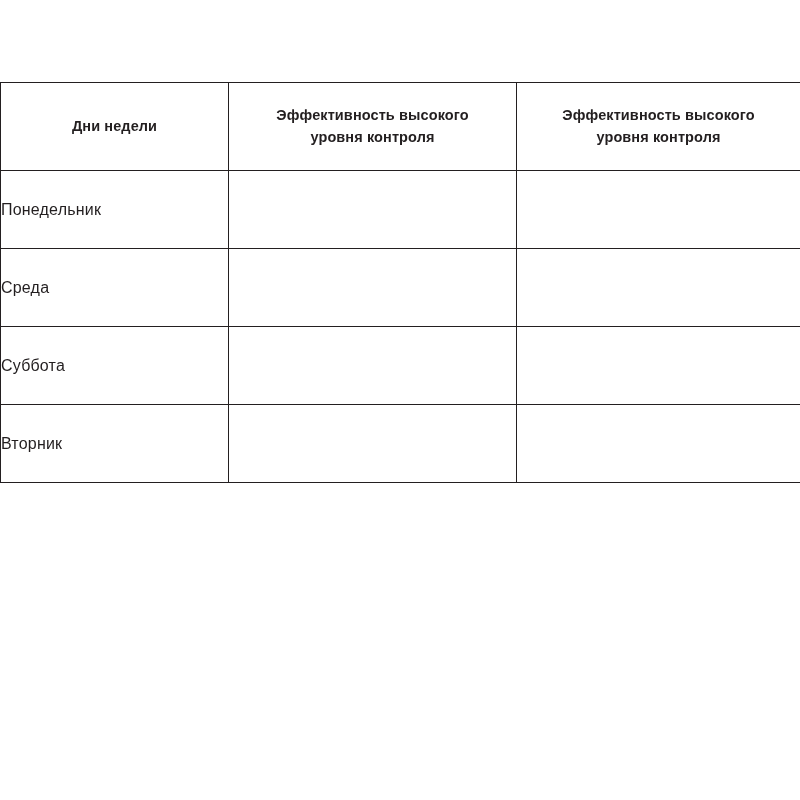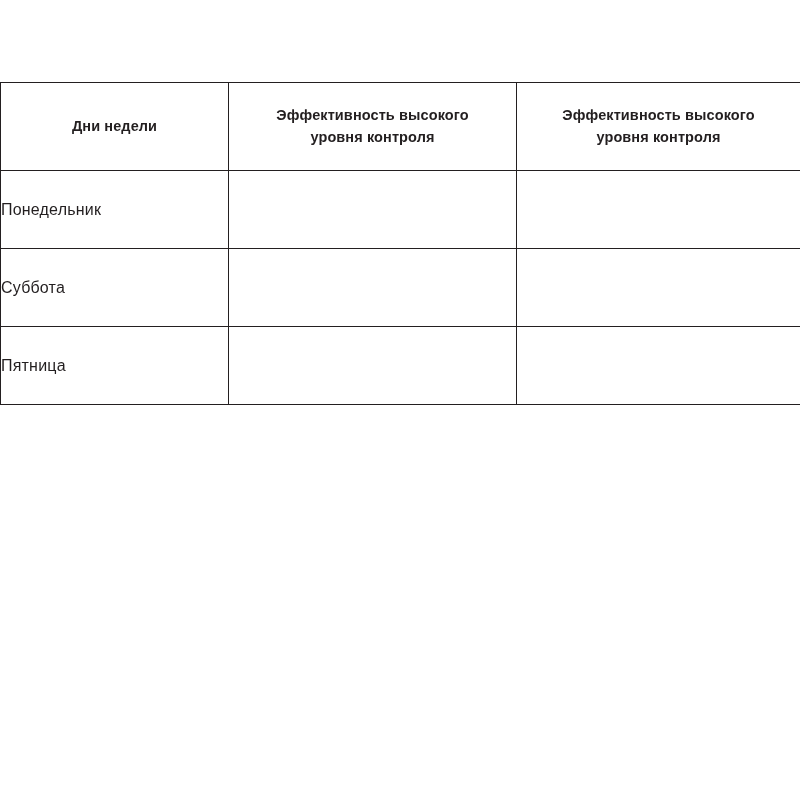--- a/index.html
+++ b/index.html
@@ -104,26 +104,31 @@
           </th>
         </tr>
       </thead>
       <tbody>
         <tr class="data-row">
           <td class="day-cell">Понедельник</td>
           <td class="blank-cell"></td>
           <td class="blank-cell"></td>
         </tr>
         <tr class="data-row">
+          <td class="day-cell">Среда</td>
+          <td class="blank-cell"></td>
+          <td class="blank-cell"></td>
+        </tr>
+        <tr class="data-row">
           <td class="day-cell">Суббота</td>
           <td class="blank-cell"></td>
           <td class="blank-cell"></td>
         </tr>
         <tr class="data-row">
-          <td class="day-cell">Пятница</td>
+          <td class="day-cell">Вторник</td>
           <td class="blank-cell"></td>
           <td class="blank-cell"></td>
         </tr>
       </tbody>
     </table>
   </div>
 
 </div>
 
 </body></html>

